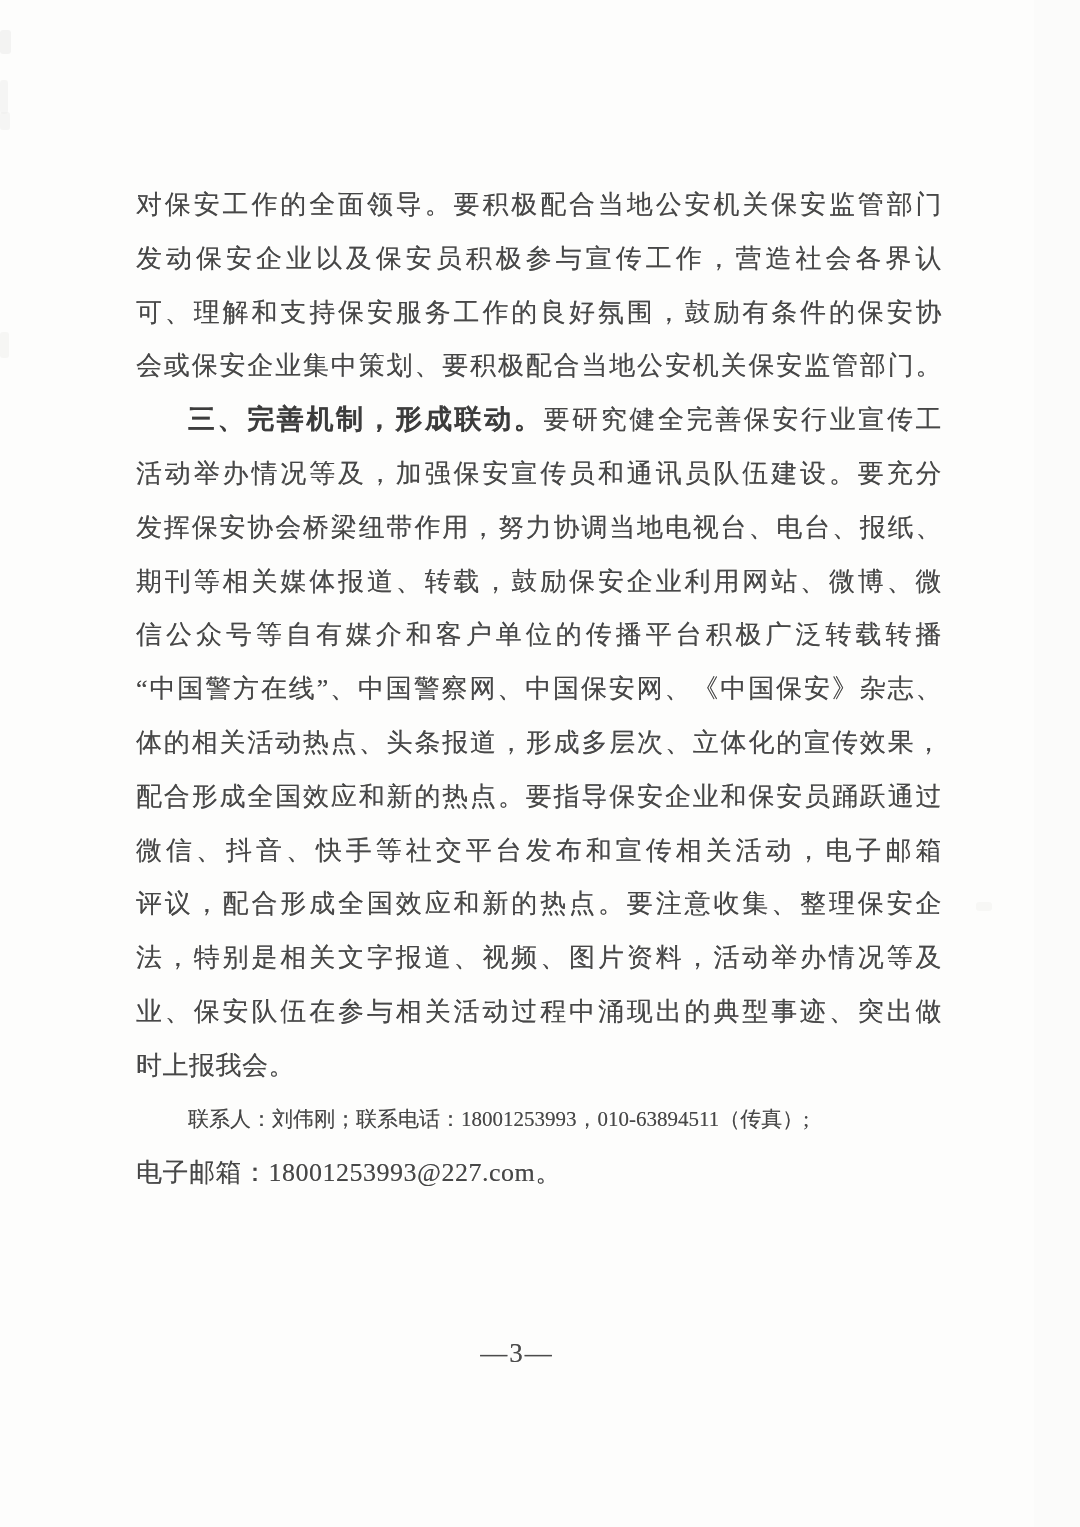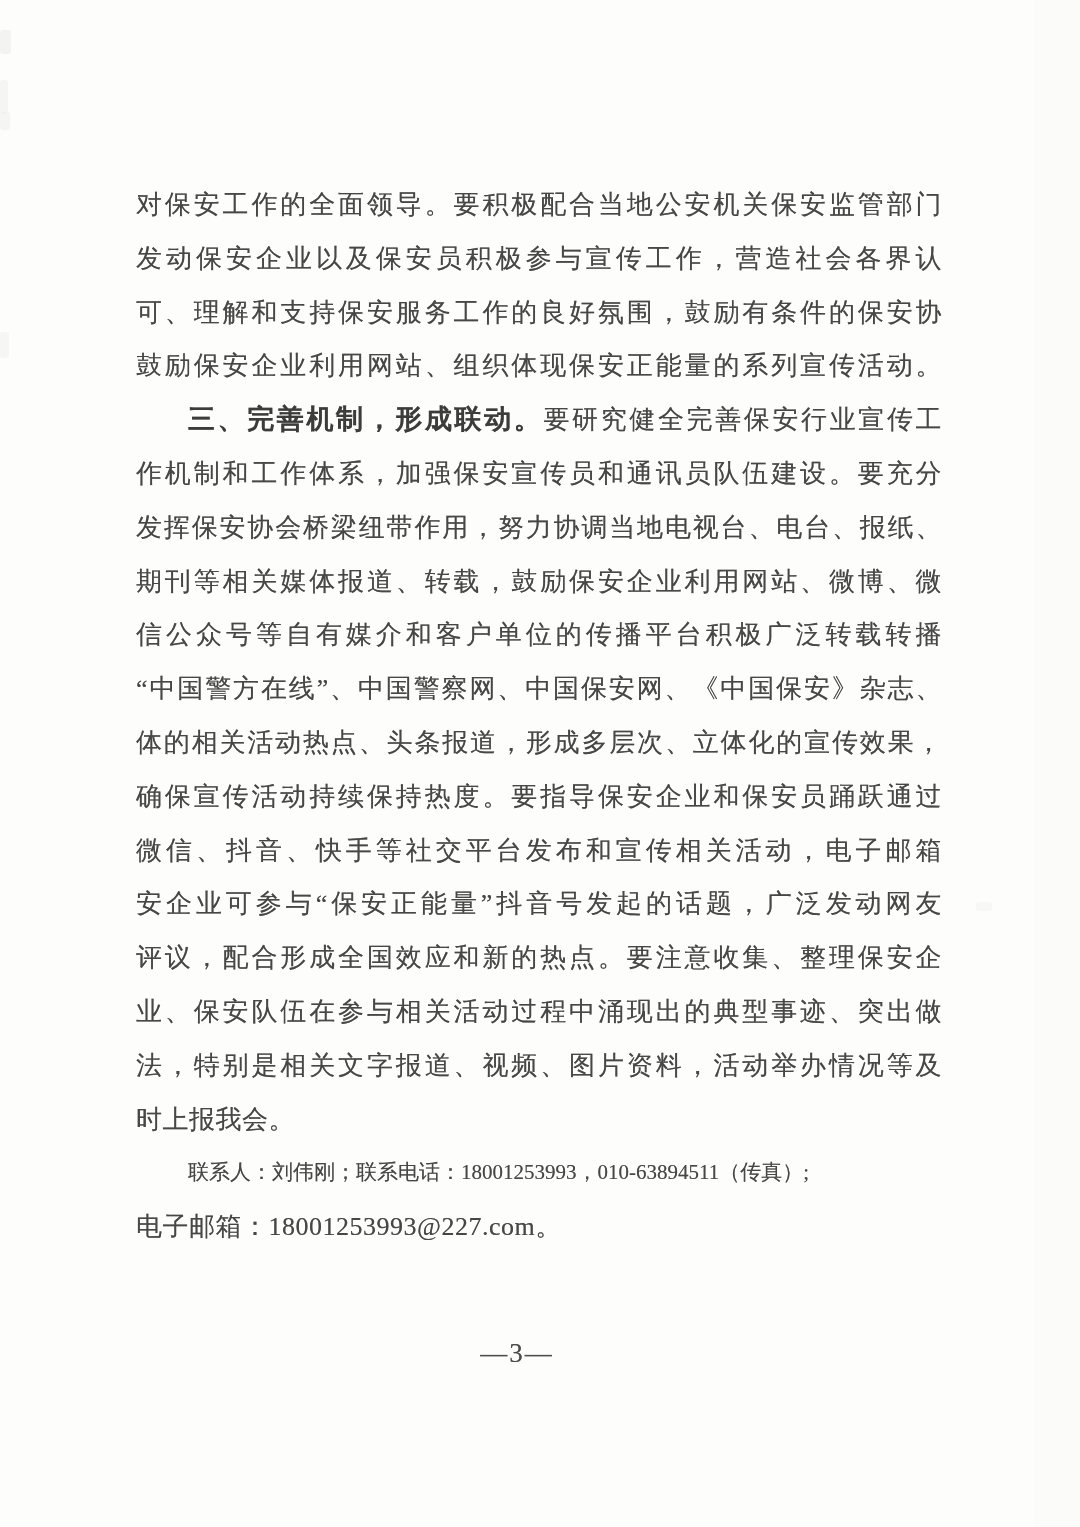--- a/index.html
+++ b/index.html
@@ -92,36 +92,35 @@
   <div class="artifact a2"></div>
   <div class="artifact a3"></div>
   <div class="artifact a4"></div>
   <div class="artifact a5"></div>
 
   <main class="doc">
 
     <div class="line j">对保安工作的全面领导。要积极配合当地公安机关保安监管部门</div>
     <div class="line j">发动保安企业以及保安员积极参与宣传工作，营造社会各界认</div>
     <div class="line j">可、理解和支持保安服务工作的良好氛围，鼓励有条件的保安协</div>
-    <div class="line j">鼓励保安企业利用网站、组织体现保安正能量的系列宣传活动。</div>
+    <div class="line j">会或保安企业集中策划、要积极配合当地公安机关保安监管部门。</div>
 
     <div class="line j indent"><span class="head">三、完善机制，形成联动。</span><span>要研究健全完善保安行业宣传工</span></div>
 
-    <div class="line j">作机制和工作体系，加强保安宣传员和通讯员队伍建设。要充分</div>
+    <div class="line j">活动举办情况等及，加强保安宣传员和通讯员队伍建设。要充分</div>
     <div class="line j">发挥保安协会桥梁纽带作用，努力协调当地电视台、电台、报纸、</div>
     <div class="line j">期刊等相关媒体报道、转载，鼓励保安企业利用网站、微博、微</div>
     <div class="line j">信公众号等自有媒介和客户单位的传播平台积极广泛转载转播</div>
     <div class="line j">“中国警方在线”、中国警察网、中国保安网、《中国保安》杂志、</div>
     <div class="line j">体的相关活动热点、头条报道，形成多层次、立体化的宣传效果，</div>
-    <div class="line j">确保宣传活动持续保持热度。要指导保安企业和保安员踊跃通过</div>
+    <div class="line j">配合形成全国效应和新的热点。要指导保安企业和保安员踊跃通过</div>
     <div class="line j">微信、抖音、快手等社交平台发布和宣传相关活动，电子邮箱</div>
-    <div class="line j">安企业可参与“保安正能量”抖音号发起的话题，广泛发动网友</div>
     <div class="line j">评议，配合形成全国效应和新的热点。要注意收集、整理保安企</div>
+    <div class="line j">法，特别是相关文字报道、视频、图片资料，活动举办情况等及</div>
     <div class="line j">业、保安队伍在参与相关活动过程中涌现出的典型事迹、突出做</div>
-    <div class="line j">法，特别是相关文字报道、视频、图片资料，活动举办情况等及</div>
     <div class="line">时上报我会。</div>
 
     <div class="line contact1 indent">联系人：刘伟刚；联系电话：18001253993，010-63894511（传真）;</div>
     <div class="line">电子邮箱：18001253993@227.com。</div>
 
   </main>
 
   <footer>
     <div class="pagenum">—3—</div>
   </footer>

